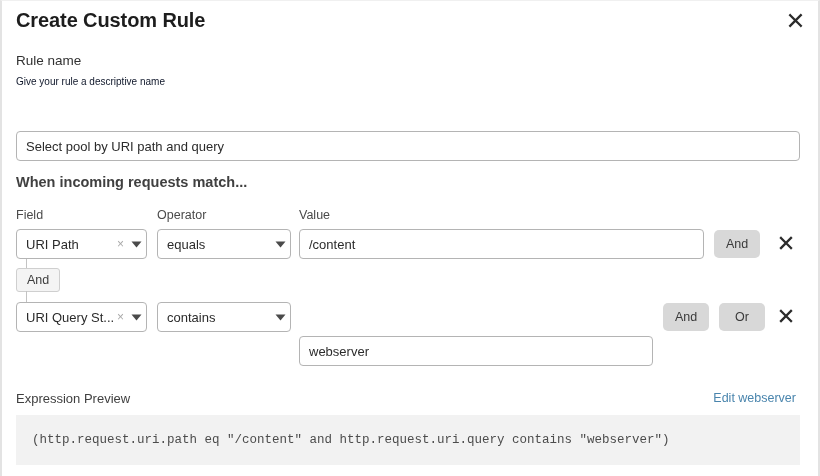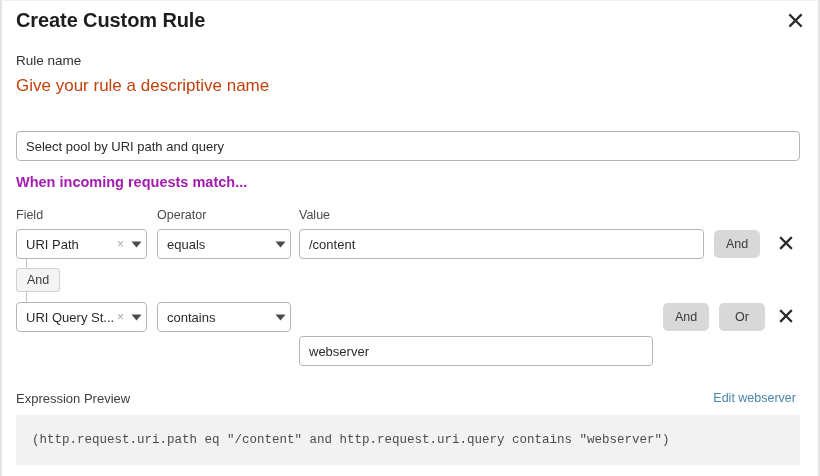--- a/index.html
+++ b/index.html
@@ -51,22 +51,22 @@
   .close-btn svg { display: block; }
 
   
   .section-label {
     position: absolute;
     font-size: 13.5px;
     color: #313131;
   }
   .section-sublabel {
     position: absolute;
-    font-size: 17px;
-    color: #c2410c;
+    font-size: 10px;
+    color: #0f172a;
   }
   #rule-name-label { left: 14px; top: 52px; }
   #rule-name-help  { left: 14px; top: 75px; }
 
   .text-input {
     position: absolute;
     box-sizing: border-box;
     height: 30px;
     border: 1px solid #b4b4b4;
     border-radius: 4px;
@@ -84,21 +84,21 @@
     margin-top: 30px;
   }
 
   
   #match-heading {
     position: absolute;
     left: 14px;
     top: 173px;
     font-size: 14.5px;
     font-weight: bold;
-    color: #a21caf;
+    color: #404040;
   }
 
   .col-label {
     position: absolute;
     top: 207px;
     font-size: 12.5px;
     color: #4a4a4a;
   }
   #label-field    { left: 14px; }
   #label-operator { left: 155px; }

